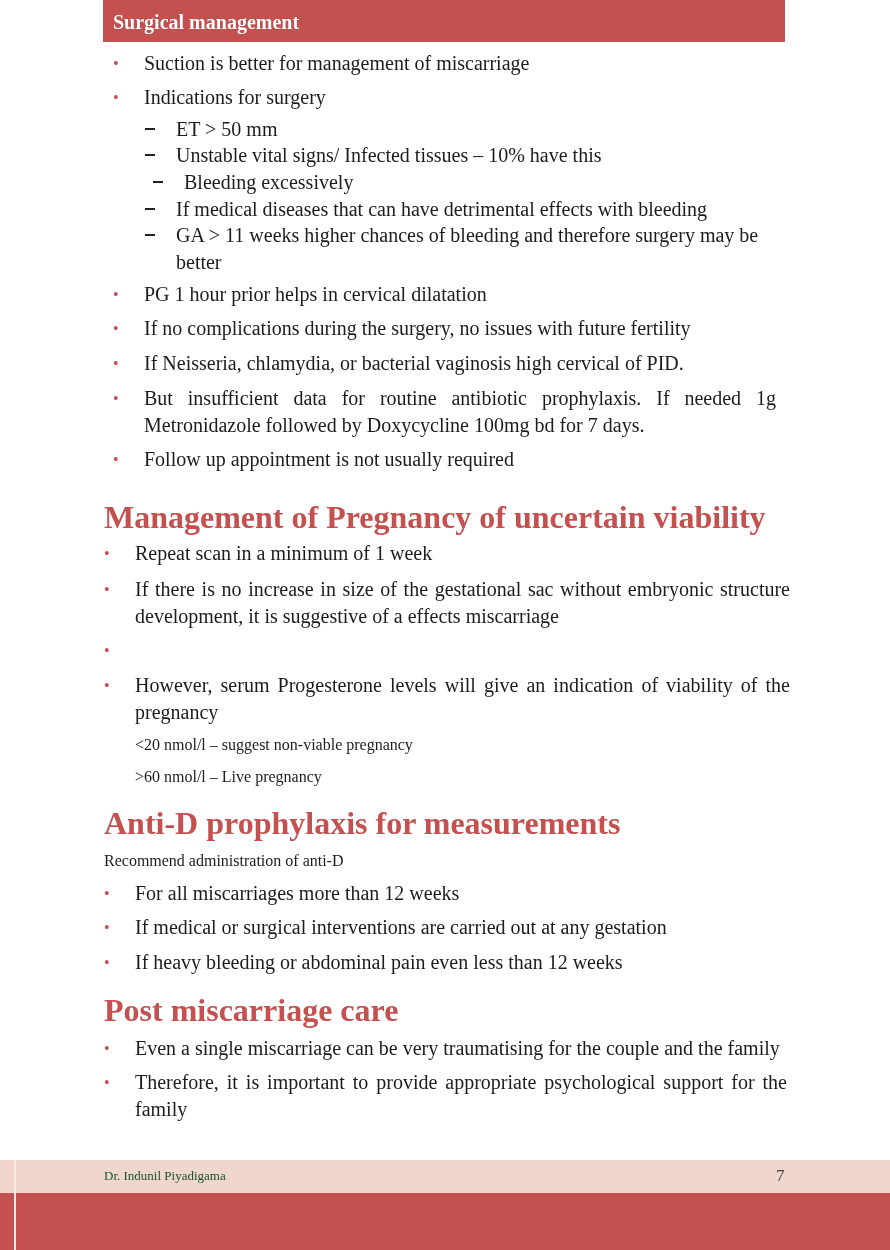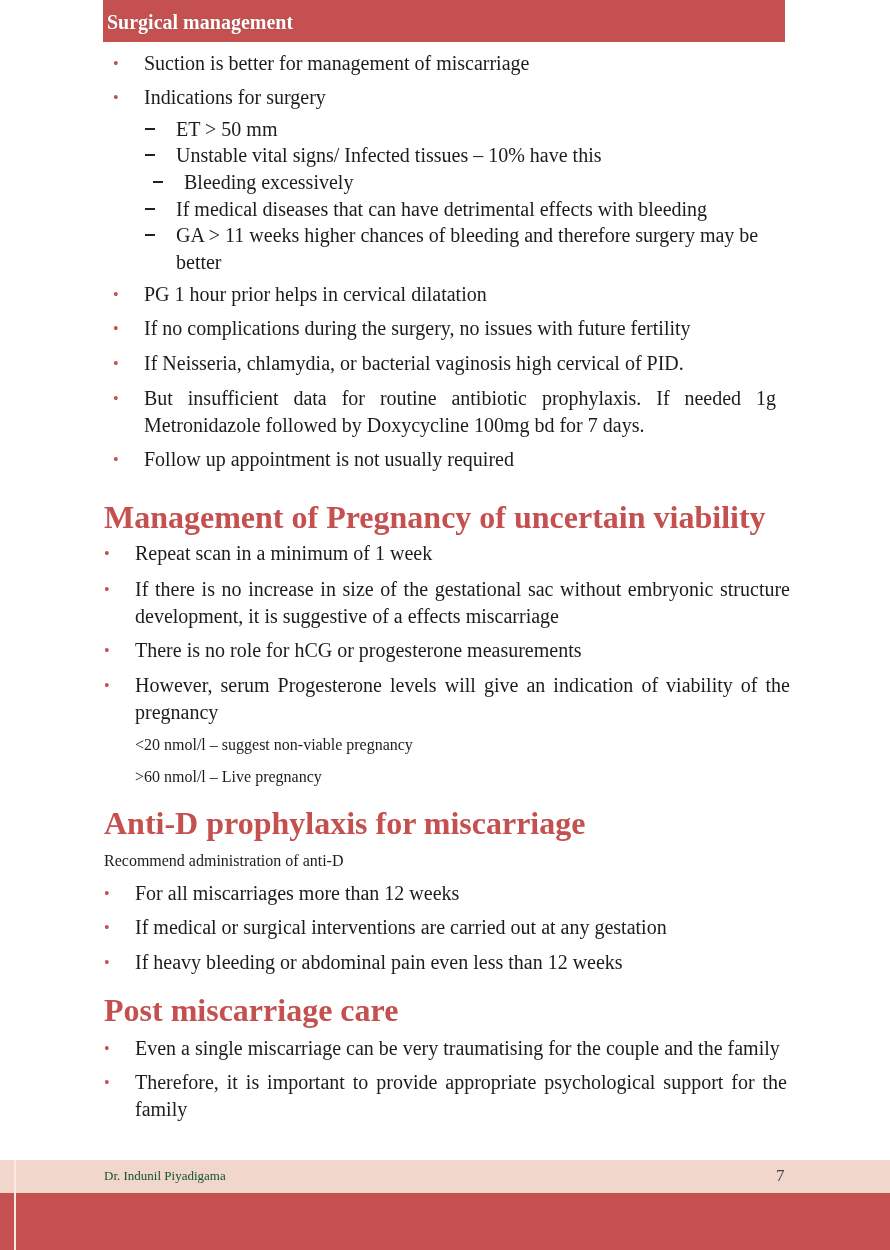--- a/index.html
+++ b/index.html
@@ -5,21 +5,21 @@
   html, body { margin: 0; padding: 0; }
   body {
     width: 890px; height: 1250px; position: relative; overflow: hidden;
     background: #ffffff;
     font-family: "Liberation Serif", "DejaVu Serif", serif;
     color: #1c1c1c;
   }
   .section-banner {
     position: absolute; left: 103px; top: 0; width: 682px; height: 42px;
     background: #c45050;
-    box-sizing: border-box; padding-left: 4px;
+    box-sizing: border-box; padding-left: 10px;
   }
   .section-banner span {
     color: #ffffff; font-weight: bold; font-size: 20px; line-height: 44px;
     text-shadow: 0 0 1px rgba(0,0,0,0.25);
   }
   .bul {
     position: absolute; font-size: 20px; line-height: 27px; text-align: justify;
   }
   .bul .dot {
     position: absolute; color: #c45050; font-size: 16px;
@@ -118,31 +118,30 @@
   <div class="bul" style="left:135px; top:540px; width:652px;">
     <span class="dot" style="left:-31px; top:0;">•</span>
     <span>Repeat scan in a minimum of 1 week</span>
   </div>
   <div class="bul" style="left:135px; top:576px; width:655px;">
     <span class="dot" style="left:-31px; top:0;">•</span>
     <span>If there is no increase in size of the gestational sac without embryonic structure development, it is suggestive of a effects miscarriage</span>
   </div>
   <div class="bul" style="left:135px; top:637px; width:652px;">
     <span class="dot" style="left:-31px; top:0;">•</span>
-    <span>There is no role for hCG or progesterone measurements</span>
   </div>
   <div class="bul" style="left:135px; top:672px; width:655px;">
     <span class="dot" style="left:-31px; top:0;">•</span>
     <span>However, serum Progesterone levels will give an indication of viability of the pregnancy</span>
   </div>
   <div class="plain" style="left:135px; top:731px;">&lt;20 nmol/l – suggest non-viable pregnancy</div>
   <div class="plain" style="left:135px; top:763px;">&gt;60 nmol/l – Live pregnancy</div>
 </div>
 
-<div class="h2" style="top:808px;">Anti-D prophylaxis for miscarriage</div>
+<div class="h2" style="top:808px;">Anti-D prophylaxis for measurements</div>
 <div class="plain" style="left:104px; top:847px;">Recommend administration of anti-D</div>
 <div>
   <div class="bul" style="left:135px; top:880px; width:652px;">
     <span class="dot" style="left:-31px; top:0;">•</span>
     <span>For all miscarriages more than 12 weeks</span>
   </div>
   <div class="bul" style="left:135px; top:914px; width:652px;">
     <span class="dot" style="left:-31px; top:0;">•</span>
     <span>If medical or surgical interventions are carried out at any gestation</span>
   </div>

